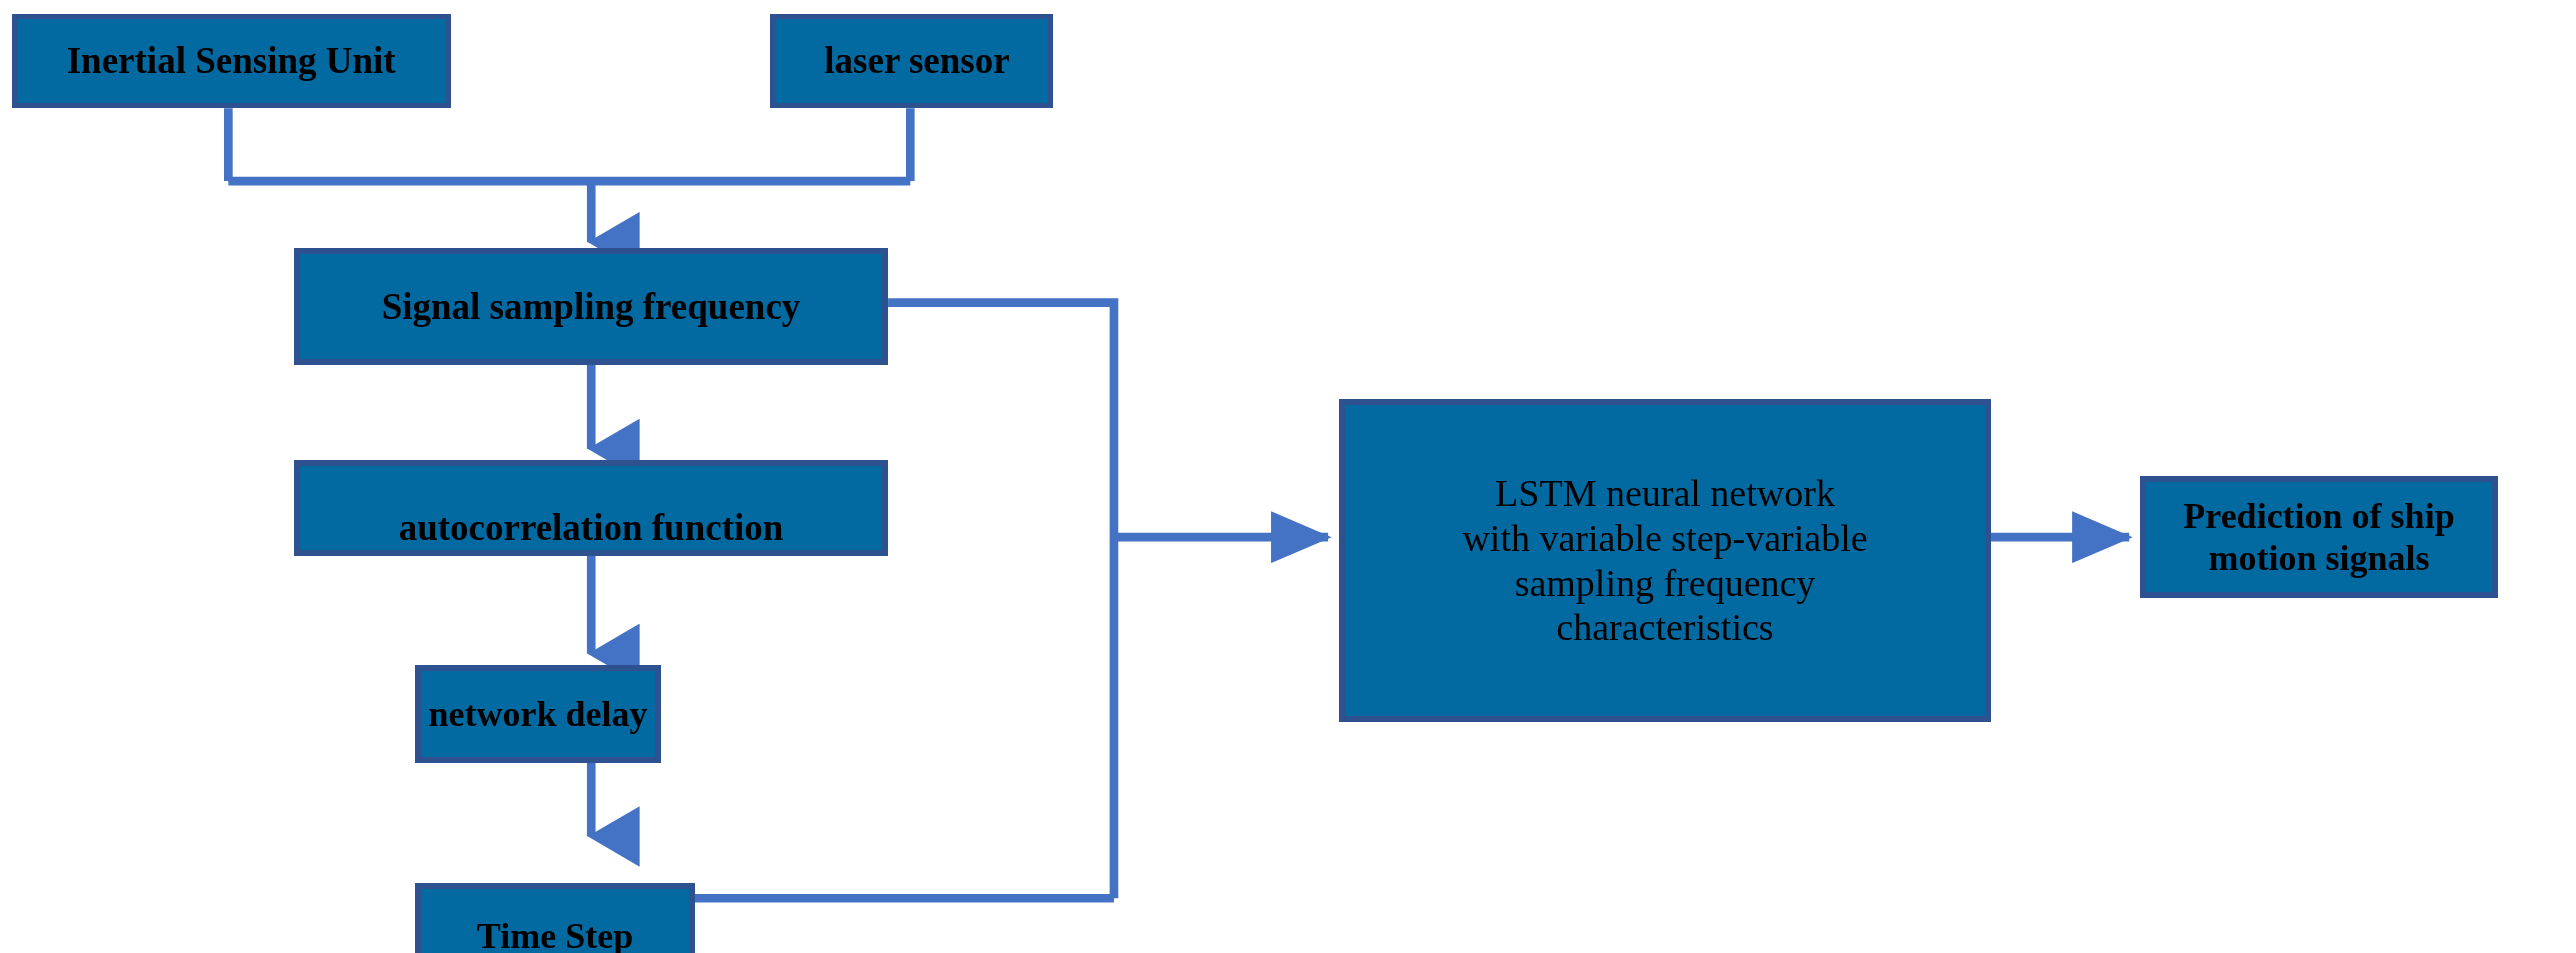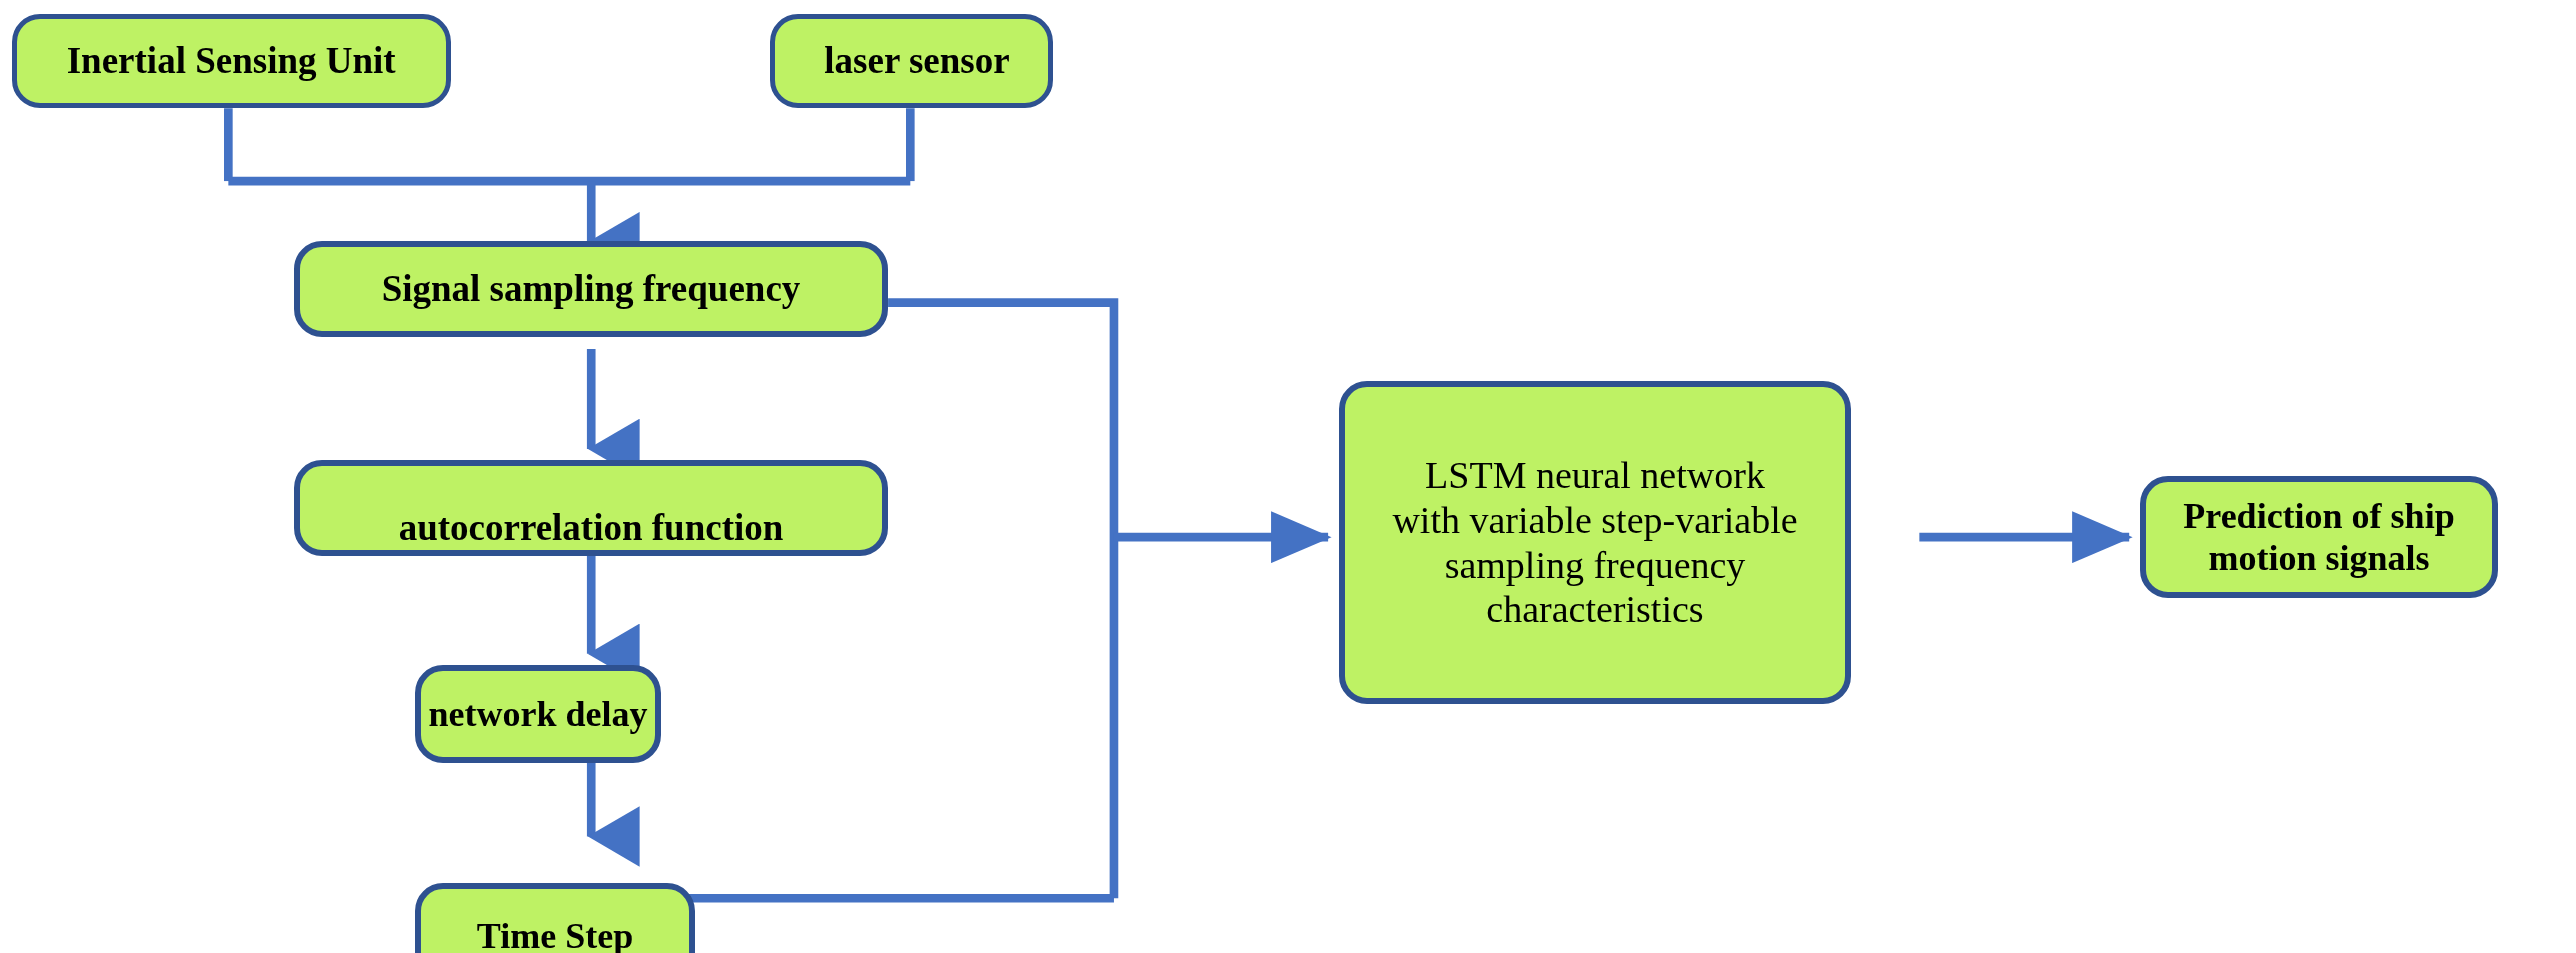--- a/index.html
+++ b/index.html
@@ -18,29 +18,28 @@
   #wires {
     position: absolute;
     inset: 0;
     width: 2576px;
     height: 954px;
     pointer-events: none;
   }
   .node {
     position: absolute;
     box-sizing: border-box;
-    background: #bef264;
+    background: #0369a1;
     border-style: solid;
     display: flex;
     align-items: center;
     justify-content: center;
     text-align: center;
     color: #000000;
     z-index: 2;
-    border-radius: 28px;
   }
   .node .label {
     display: block;
     line-height: 1.18;
     padding: 0 6.2px;
     white-space: pre-line;
   }
   .bold .label { font-weight: bold; }
   .reg  .label { font-weight: normal; }
 </style>
@@ -86,37 +85,37 @@
   </svg>
 
   <div class="node bold" style="left:11.7px; top:13.6px; width:439px; height:94px; border-width:5.6px; border-color:#2E5190; font-size:37px;">
     <span class="label">Inertial Sensing Unit</span>
   </div>
 
   <div class="node bold" style="left:770px; top:13.6px; width:283px; height:94px; border-width:5.6px; border-color:#2E5190; font-size:37px;padding-left:11px;">
     <span class="label">laser sensor</span>
   </div>
 
-  <div class="node bold" style="left:294px; top:241px; width:594px; height:96px; border-width:6.2px; border-color:#2E5190; font-size:37px;">
+  <div class="node bold" style="left:294px; top:248px; width:594px; height:117px; border-width:6.2px; border-color:#2E5190; font-size:37px;">
     <span class="label">Signal sampling frequency</span>
   </div>
 
   <div class="node bold" style="left:294px; top:460px; width:594px; height:96px; border-width:6.2px; border-color:#2E5190; font-size:37px;align-items:flex-end;">
     <span class="label">autocorrelation function</span>
   </div>
 
   <div class="node bold" style="left:415px; top:665px; width:246px; height:98px; border-width:6.2px; border-color:#2E5190; font-size:36px;">
     <span class="label">network delay</span>
   </div>
 
   <div class="node bold" style="left:415px; top:847px; width:280px; height:106px; border-width:6.2px; border-color:#2E5190; font-size:36px;margin-top:36px;">
     <span class="label">Time Step</span>
   </div>
 
-  <div class="node reg" style="left:1339px; top:381px; width:512px; height:323px; border-width:6.8px; border-color:#2E5190; font-size:38px;">
+  <div class="node reg" style="left:1339px; top:399px; width:652px; height:323px; border-width:6.8px; border-color:#2E5190; font-size:38px;">
     <span class="label">LSTM neural network
 with variable step-variable
 sampling frequency
 characteristics</span>
   </div>
 
   <div class="node bold" style="left:2140px; top:476px; width:358px; height:122px; border-width:6.2px; border-color:#2E5190; font-size:36px;">
     <span class="label">Prediction of ship
 motion signals</span>
   </div>

